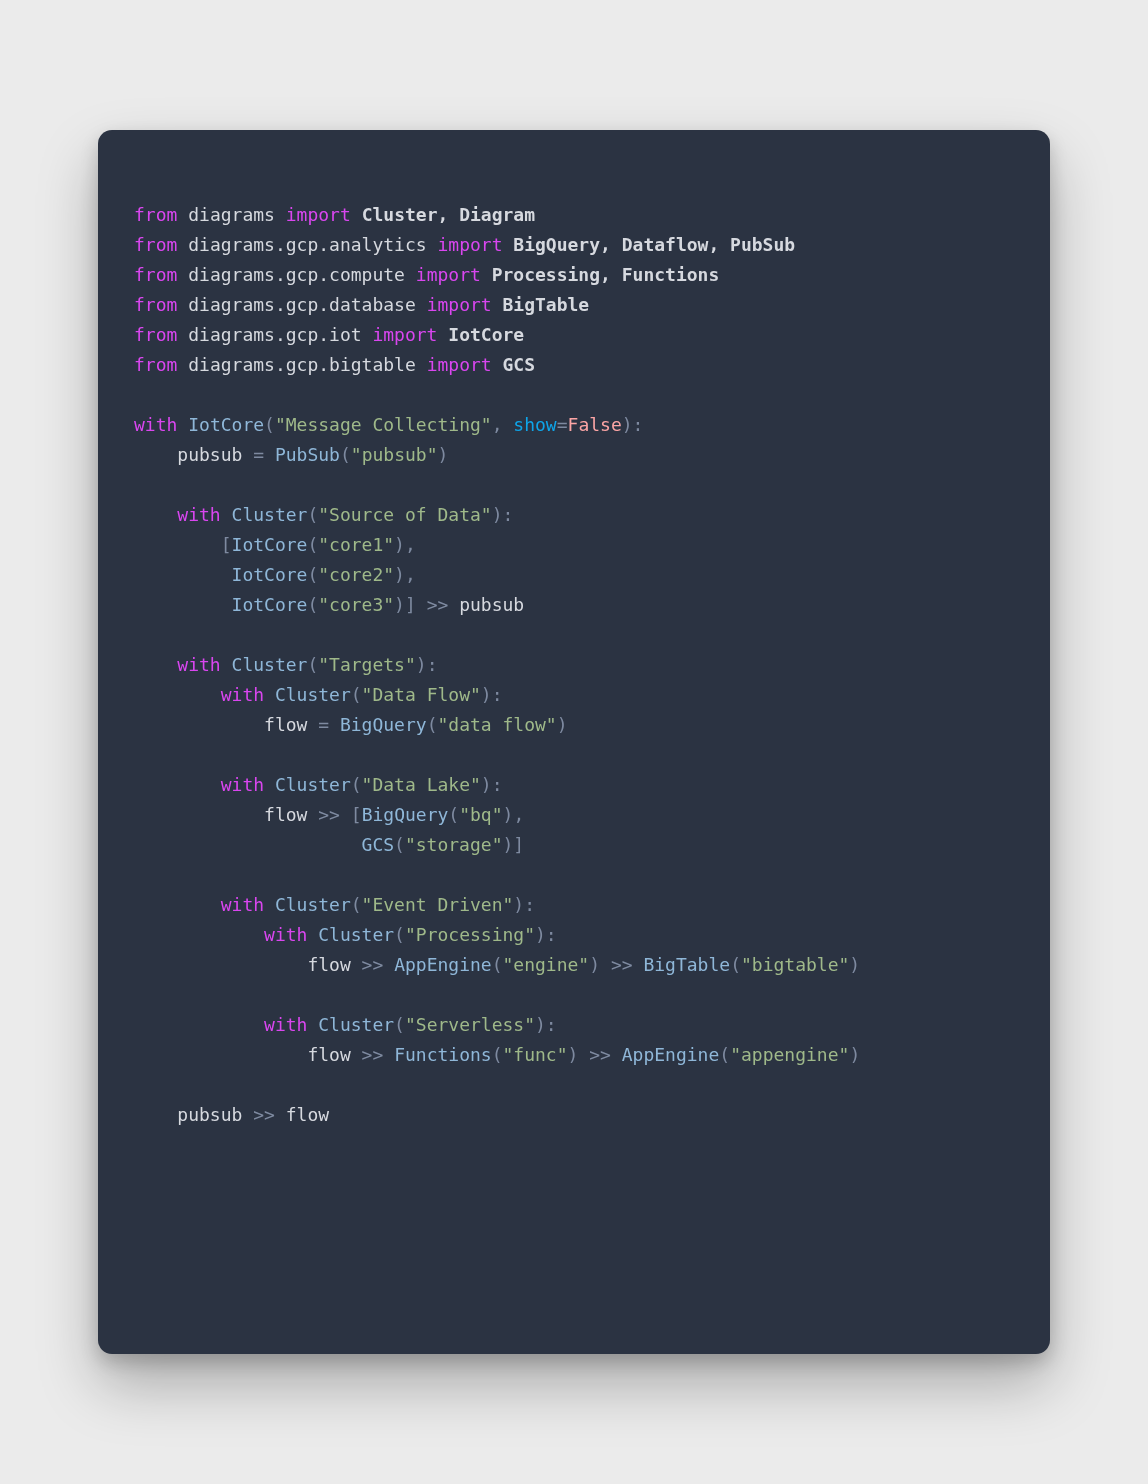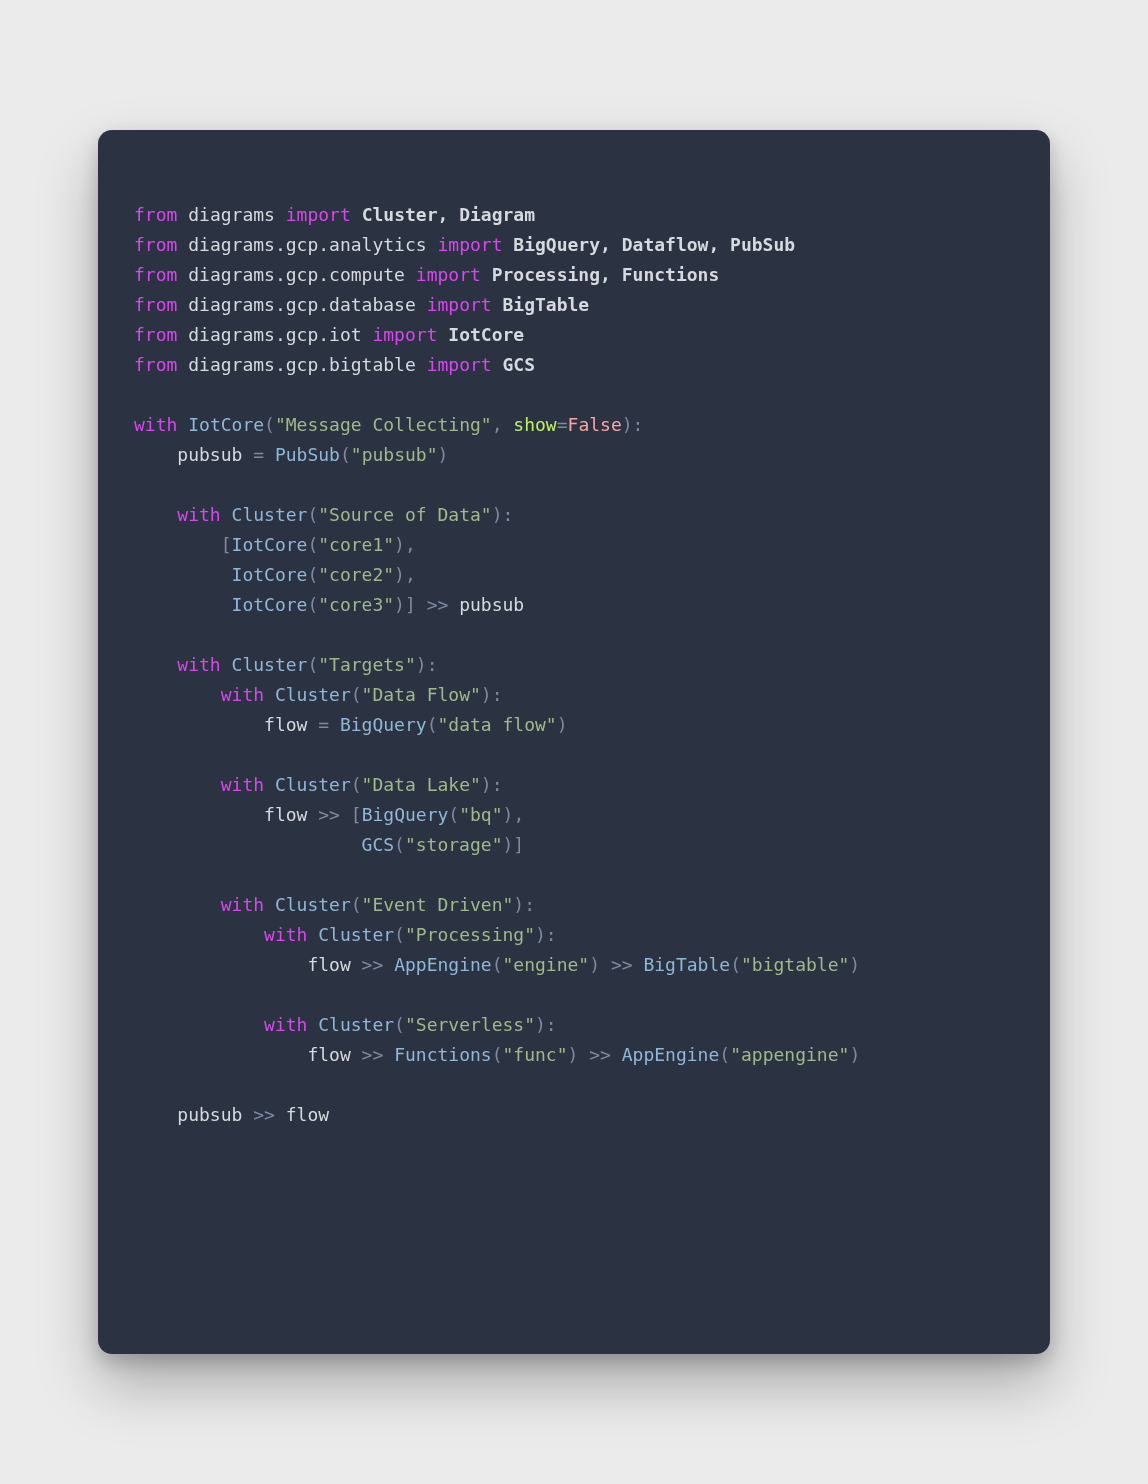--- a/index.html
+++ b/index.html
@@ -25,21 +25,21 @@
     font-size: 18px;
     line-height: 30px;
     color: #d6d9df;
     white-space: pre;
   }
   .tok-kw    { color: #d946ef; }   
   .tok-mod   { color: #d6d9df; }   
   .tok-cls   { color: #d6d9df; font-weight: bold; }   
   .tok-fn    { color: #8fb7d8; }   
   .tok-str   { color: #9fb98a; }   
-  .tok-arg   { color: #bef264; }   
+  .tok-arg   { color: #0ea5e9; }   
   .tok-bool  { color: #fca5a5; }   
   .tok-op    { color: #7e8aa0; }   
   .tok-var   { color: #d6d9df; }
 </style>
 </head>
 <body>
 
 <div class="card">
 <pre class="code"><span><span class="tok-kw">from</span> <span class="tok-mod">diagrams</span> <span class="tok-kw">import</span> <span class="tok-cls">Cluster, Diagram</span></span>
 <span><span class="tok-kw">from</span> <span class="tok-mod">diagrams.gcp.analytics</span> <span class="tok-kw">import</span> <span class="tok-cls">BigQuery, Dataflow, PubSub</span></span>

